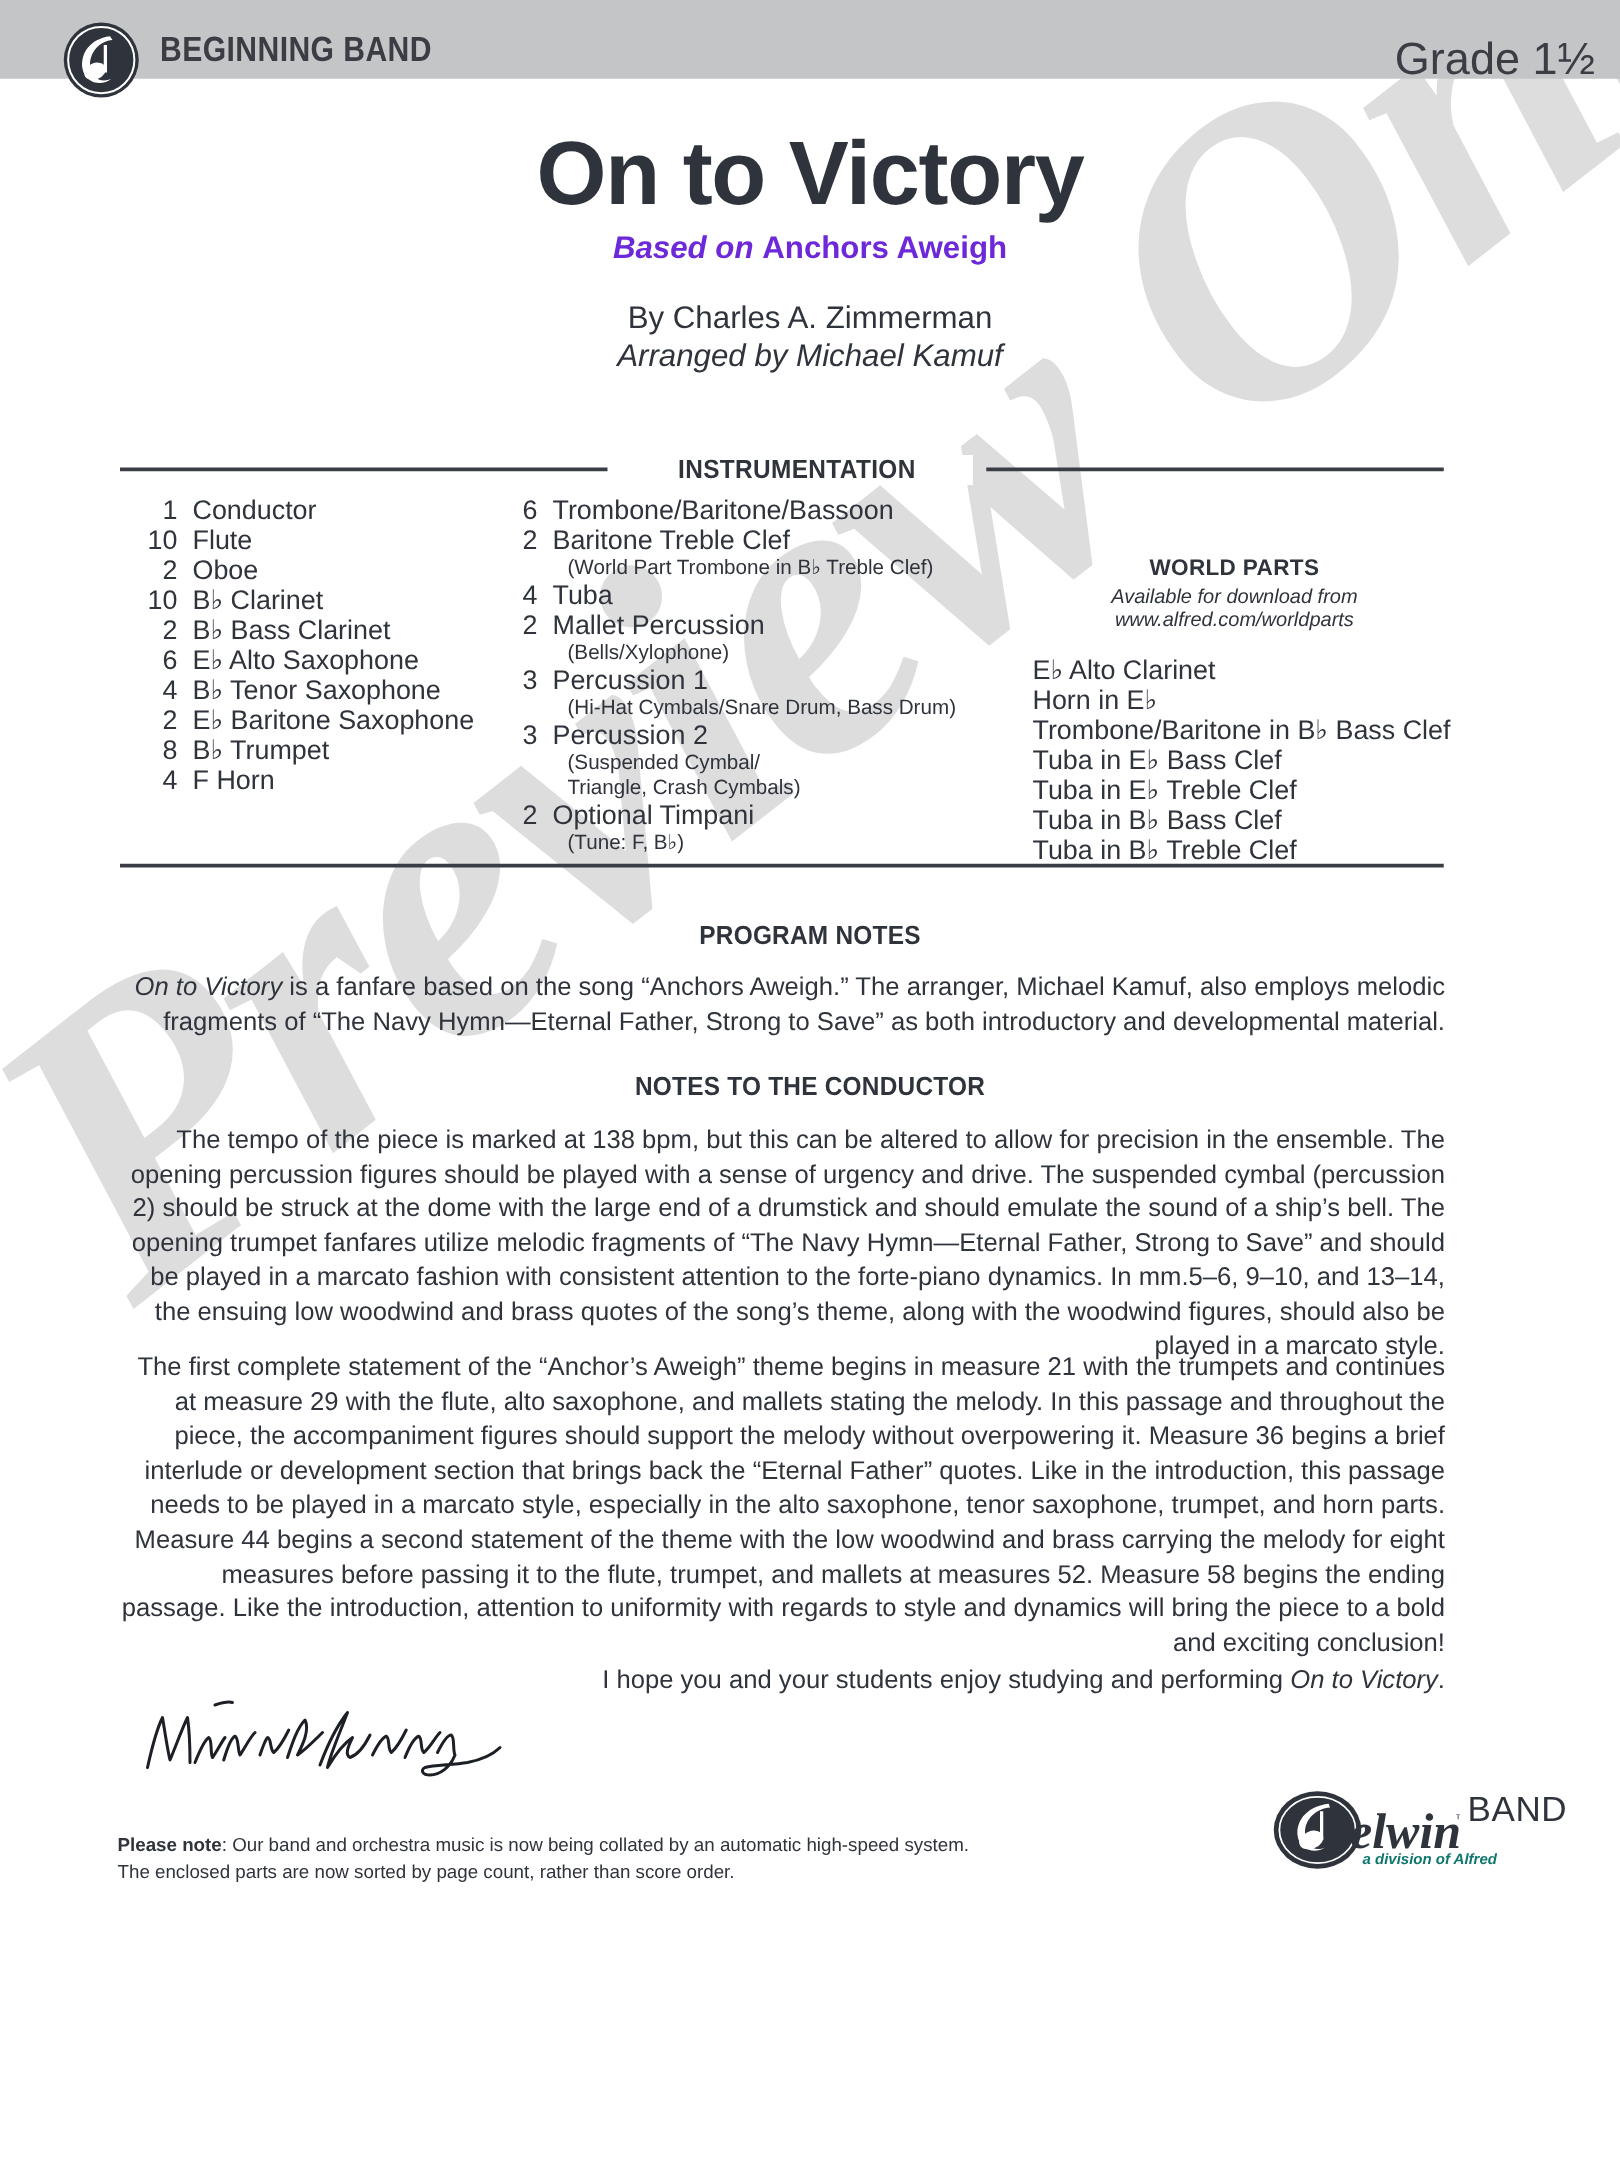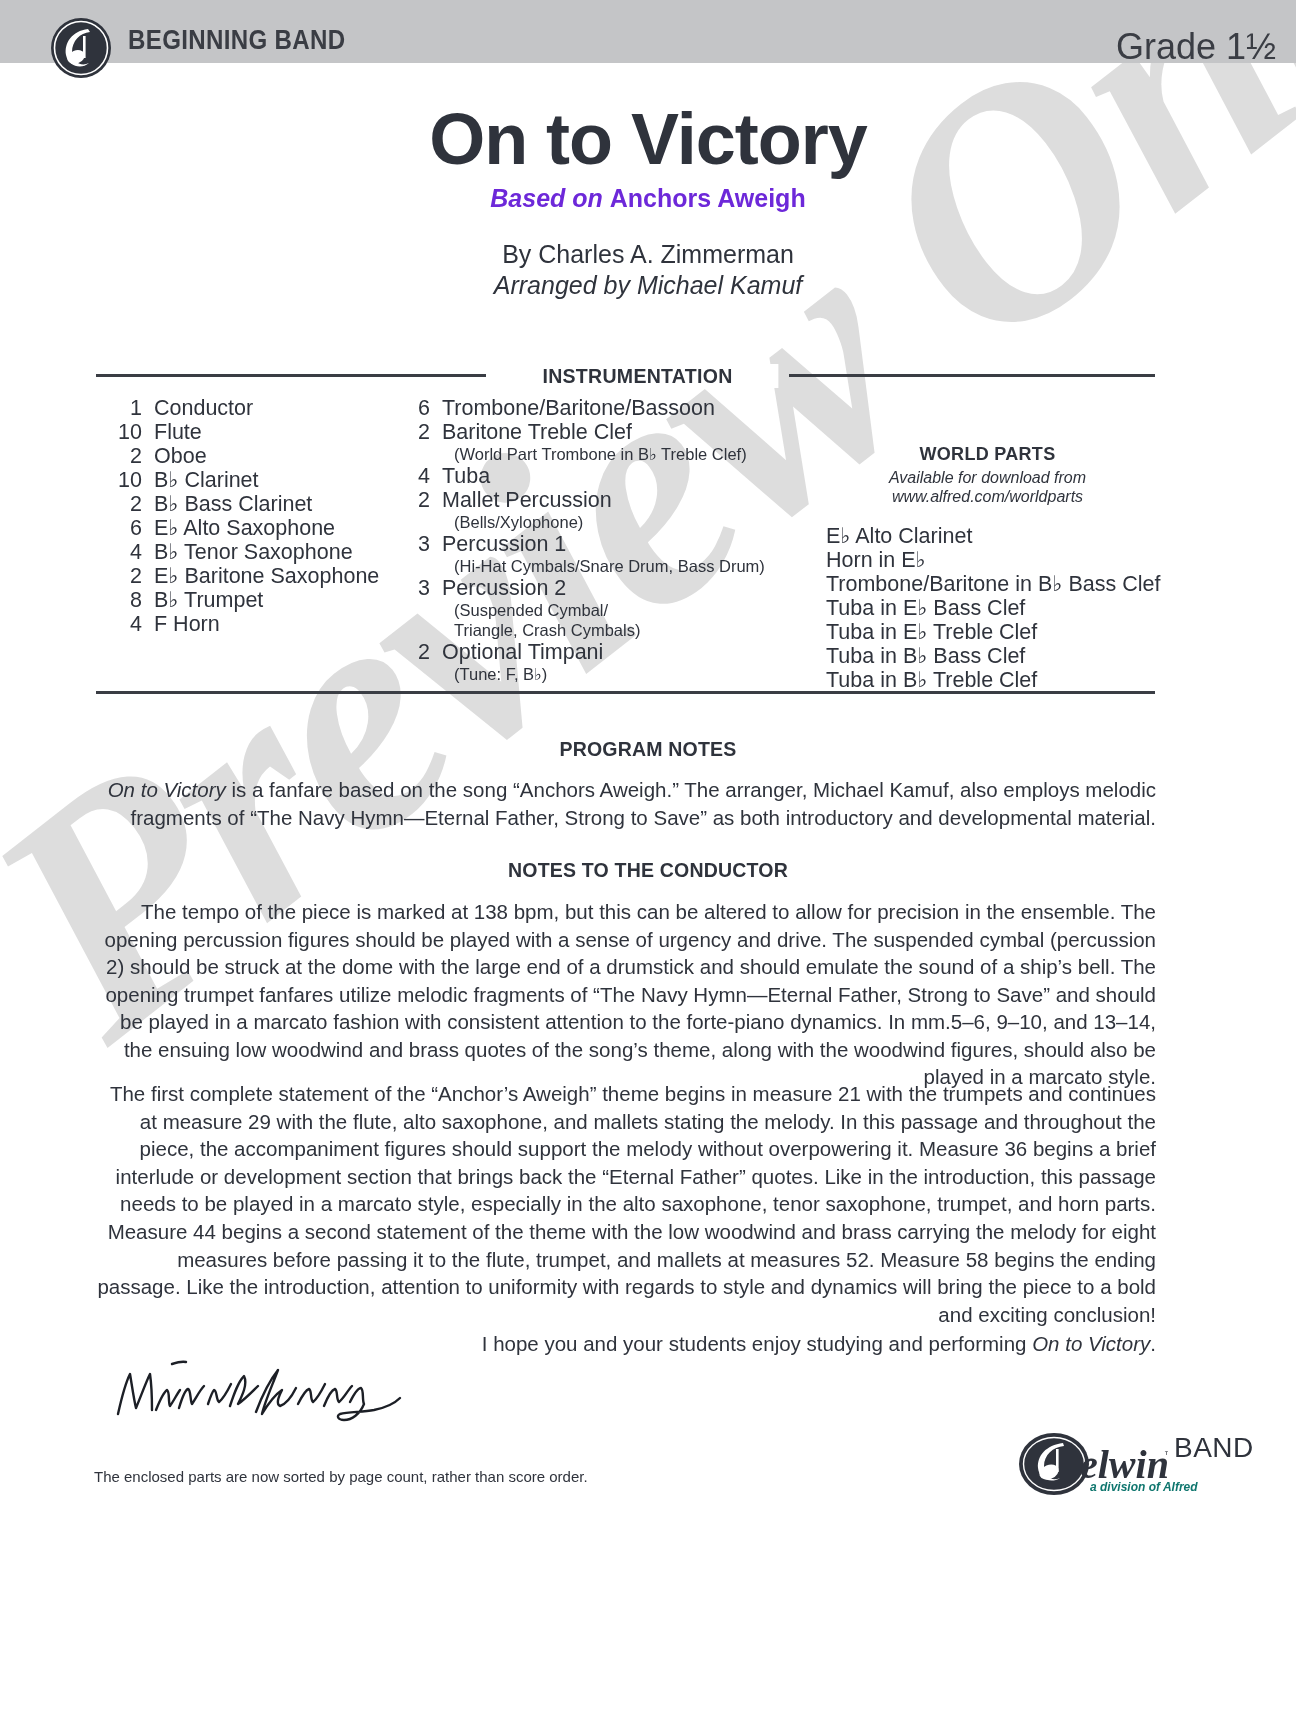--- a/index.html
+++ b/index.html
@@ -469,20 +469,21 @@
       <path d="M118 50 C 122 38, 126 26, 132 20 C 136 28, 130 40, 126 48 C 132 44, 140 36, 146 30"></path>
       <path d="M144 56 C 150 40, 158 24, 166 14 C 160 30, 152 48, 150 58 C 156 48, 164 38, 170 34 C 166 42, 164 48, 168 50 C 174 48, 180 40, 184 32"></path>
       <path d="M186 48 C 190 40, 194 34, 197 33 C 200 34, 198 44, 201 46 C 206 42, 210 34, 213 28"></path>
       <path d="M212 50 C 216 40, 220 34, 223 33 C 226 34, 224 44, 227 46 C 232 42, 236 34, 240 30"></path>
       <path d="M238 46 C 242 38, 246 32, 249 32 C 252 34, 250 44, 252 48 C 248 58, 240 64, 232 64 C 226 64, 224 60, 228 58 C 236 56, 250 56, 262 54 C 272 52, 282 48, 288 42"></path>
     </g>
   </svg>
 </div>
 
 <div class="footer-note">
+  <div><b>Please note</b><span>: Our band and orchestra music is now being collated by an automatic high-speed system.</span></div>
   <div>The enclosed parts are now sorted by page count, rather than score order.</div>
 </div>
 
 <div class="belwin-logo">
   <div class="belwin-word">
     <svg viewBox="0 0 150 64" width="150" height="64" aria-hidden="true">
       <ellipse cx="36" cy="32" rx="35" ry="31" fill="#2f333c"></ellipse>
       <ellipse cx="36" cy="32" rx="30.5" ry="26.5" fill="none" stroke="#ffffff" stroke-width="1.4"></ellipse>
       <path d="M45 11 C 28 13, 19 24, 20 36 C 21 47, 33 52, 42 46 C 33 50, 26 44, 26 34 C 26 23, 35 15, 46 14 Z" fill="#ffffff"></path>
       <ellipse cx="31" cy="40" rx="10" ry="7" transform="rotate(-22 31 40)" fill="#ffffff"></ellipse>

